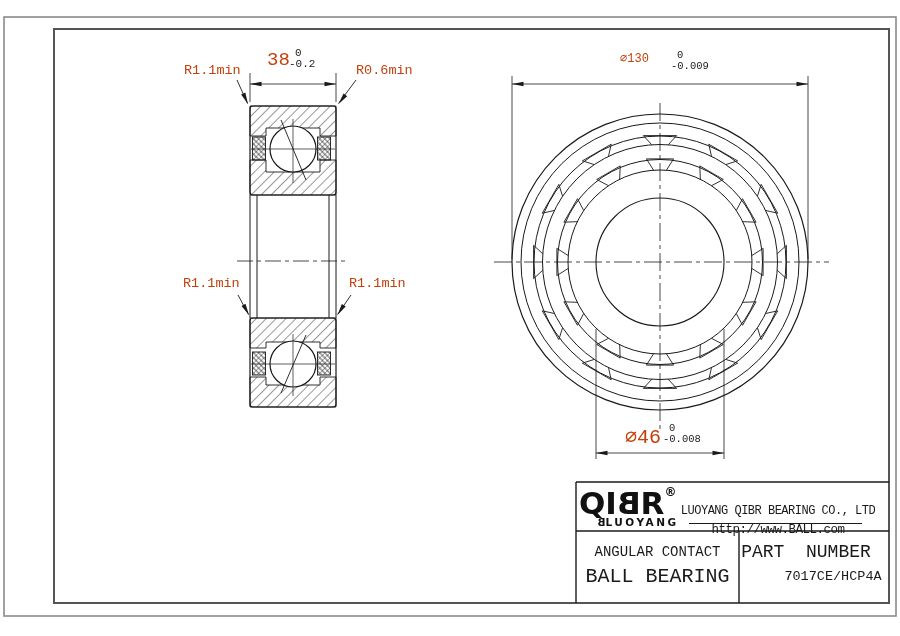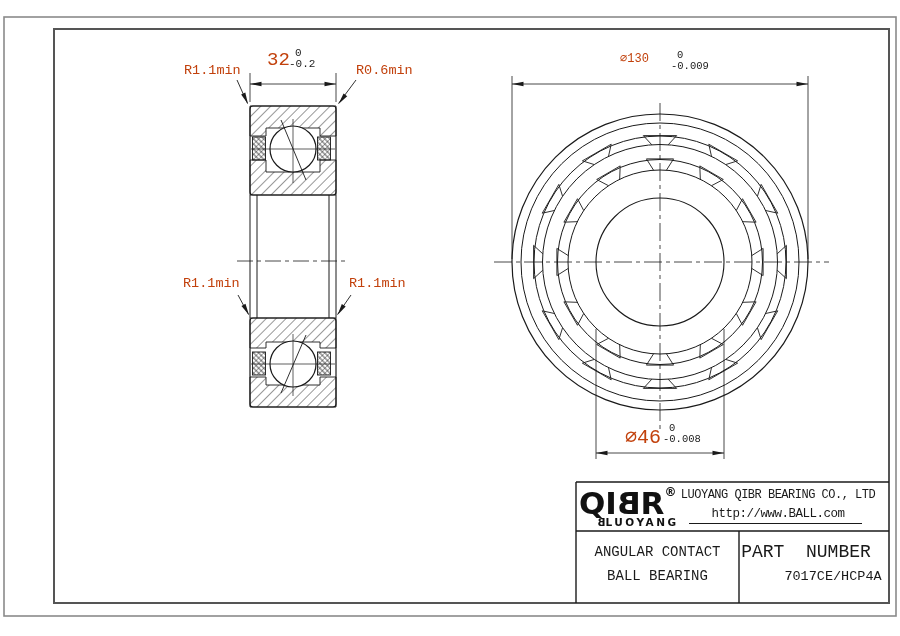--- a/index.html
+++ b/index.html
@@ -10,21 +10,21 @@
   .tolcol{position:absolute;display:flex;flex-direction:column;line-height:1.0;}
   .tolcol .sup{padding-left:6px;}
   .cell-center{position:absolute;display:flex;align-items:center;justify-content:center;text-align:center;}
   .logo-main{position:absolute;font-family:"DejaVu Sans",sans-serif;font-weight:900;
              font-size:31px;letter-spacing:0px;color:#111;line-height:1;}
   .logo-main .mir{display:inline-block;transform:scaleX(-1);}
   .logo-reg{font-size:12px;font-weight:700;vertical-align:18px;letter-spacing:0;}
   .logo-sub{position:absolute;font-family:"DejaVu Sans",sans-serif;font-weight:700;
             font-size:10.5px;letter-spacing:2.5px;color:#111;}
   .logo-sub .mir{display:inline-block;transform:scaleX(-1);}
-  .mono-sm{font-family:"Liberation Mono",monospace;letter-spacing:-0.5px;}
+  .mono-sm{font-family:"Liberation Mono",monospace;letter-spacing:-0.5px;margin-top:16px;}
   .pre{white-space:pre;}
 </style>
 </head>
 <body>
 
 <div class="page">
 
 <svg id="draw" width="900" height="636" viewBox="0 0 900 636">
   <defs>
     <pattern id="hatch" width="7" height="7" patternUnits="userSpaceOnUse" patternTransform="rotate(45)">
@@ -206,21 +206,21 @@
     <line x1="576" y1="482" x2="889" y2="482"></line>
     <line x1="576" y1="482" x2="576" y2="603"></line>
     <line x1="576" y1="531" x2="889" y2="531"></line>
     <line x1="739" y1="531" x2="739" y2="603"></line>
     <line x1="689" y1="523.5" x2="862" y2="523.5" stroke-width="1"></line>
   </g>
 </svg>
 
 <div class="dimtext" style="left:184px;top:63px;font-size:13.5px;">R1.1min</div>
 
-<div class="dimtext" style="left:267px;top:49px;font-size:19px;">32</div>
+<div class="dimtext" style="left:267px;top:49px;font-size:19px;">38</div>
 <div class="tolcol" style="left:289px;top:48px;font-size:11px;">
   <span class="sup">0</span>
   <span>-0.2</span>
 </div>
 
 <div class="dimtext" style="left:356px;top:63px;font-size:13.5px;">R0.6min</div>
 
 <div class="dimtext" style="left:183px;top:276px;font-size:13.5px;">R1.1min</div>
 
 <div class="dimtext" style="left:349px;top:276px;font-size:13.5px;">R1.1min</div>
@@ -241,18 +241,18 @@
   <span>QI</span><span class="mir">B</span><span>R</span><span class="logo-reg">®</span>
 </div>
 <div class="logo-sub" style="left:595px;top:516px;">
   <span class="mir">B</span><span>LUOYANG</span>
 </div>
 
 <div class="cell-center mono-sm" style="left:667px;top:487px;width:222px;height:15px;font-size:12px;">LUOYANG QIBR BEARING CO., LTD</div>
 <div class="cell-center mono-sm" style="left:667px;top:506px;width:222px;height:15px;font-size:12.5px;">http://www.BALL.com</div>
 
 <div class="cell-center" style="left:577px;top:542px;width:161px;height:20px;font-size:14px;">ANGULAR CONTACT</div>
-<div class="cell-center" style="left:577px;top:566px;width:161px;height:20px;font-size:14px;font-family:Liberation Mono, monospace;">BALL BEARING</div>
+<div class="cell-center" style="left:577px;top:566px;width:161px;height:20px;font-size:20px;font-family:Liberation Mono, monospace;">BALL BEARING</div>
 
 <div class="cell-center pre" style="left:740px;top:542px;width:132px;height:20px;font-size:18px;">PART  NUMBER</div>
 <div class="cell-center" style="left:740px;top:566px;width:148px;height:20px;font-size:13.5px;padding-left:19px;">7017CE/HCP4A</div>
 
 </div>
 
 </body></html>

